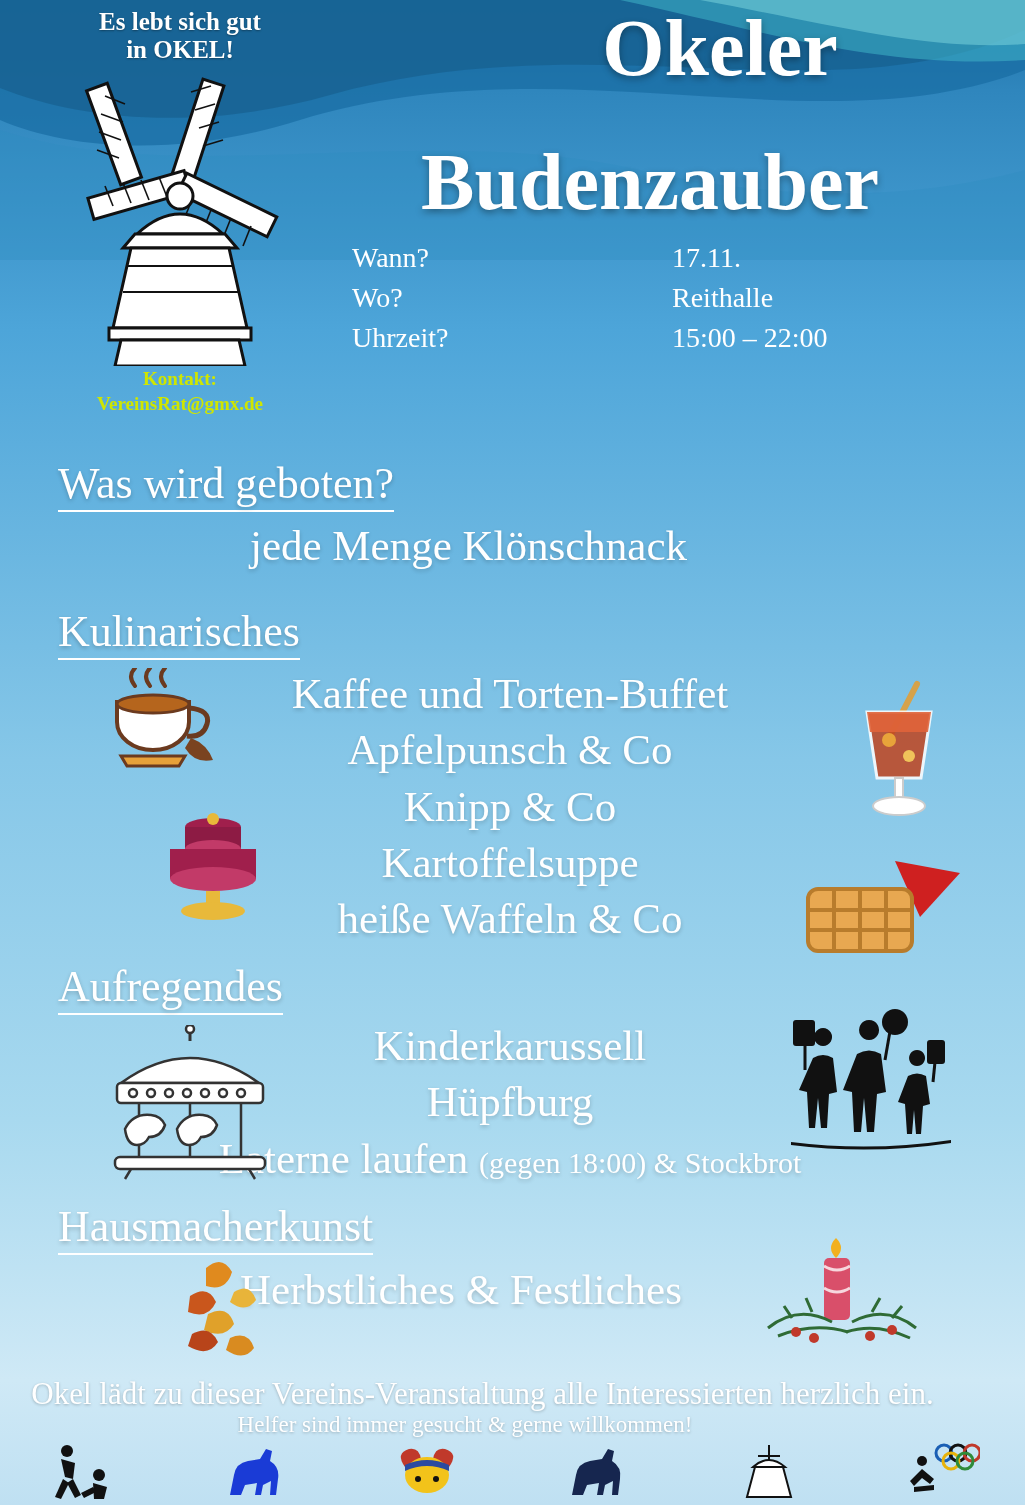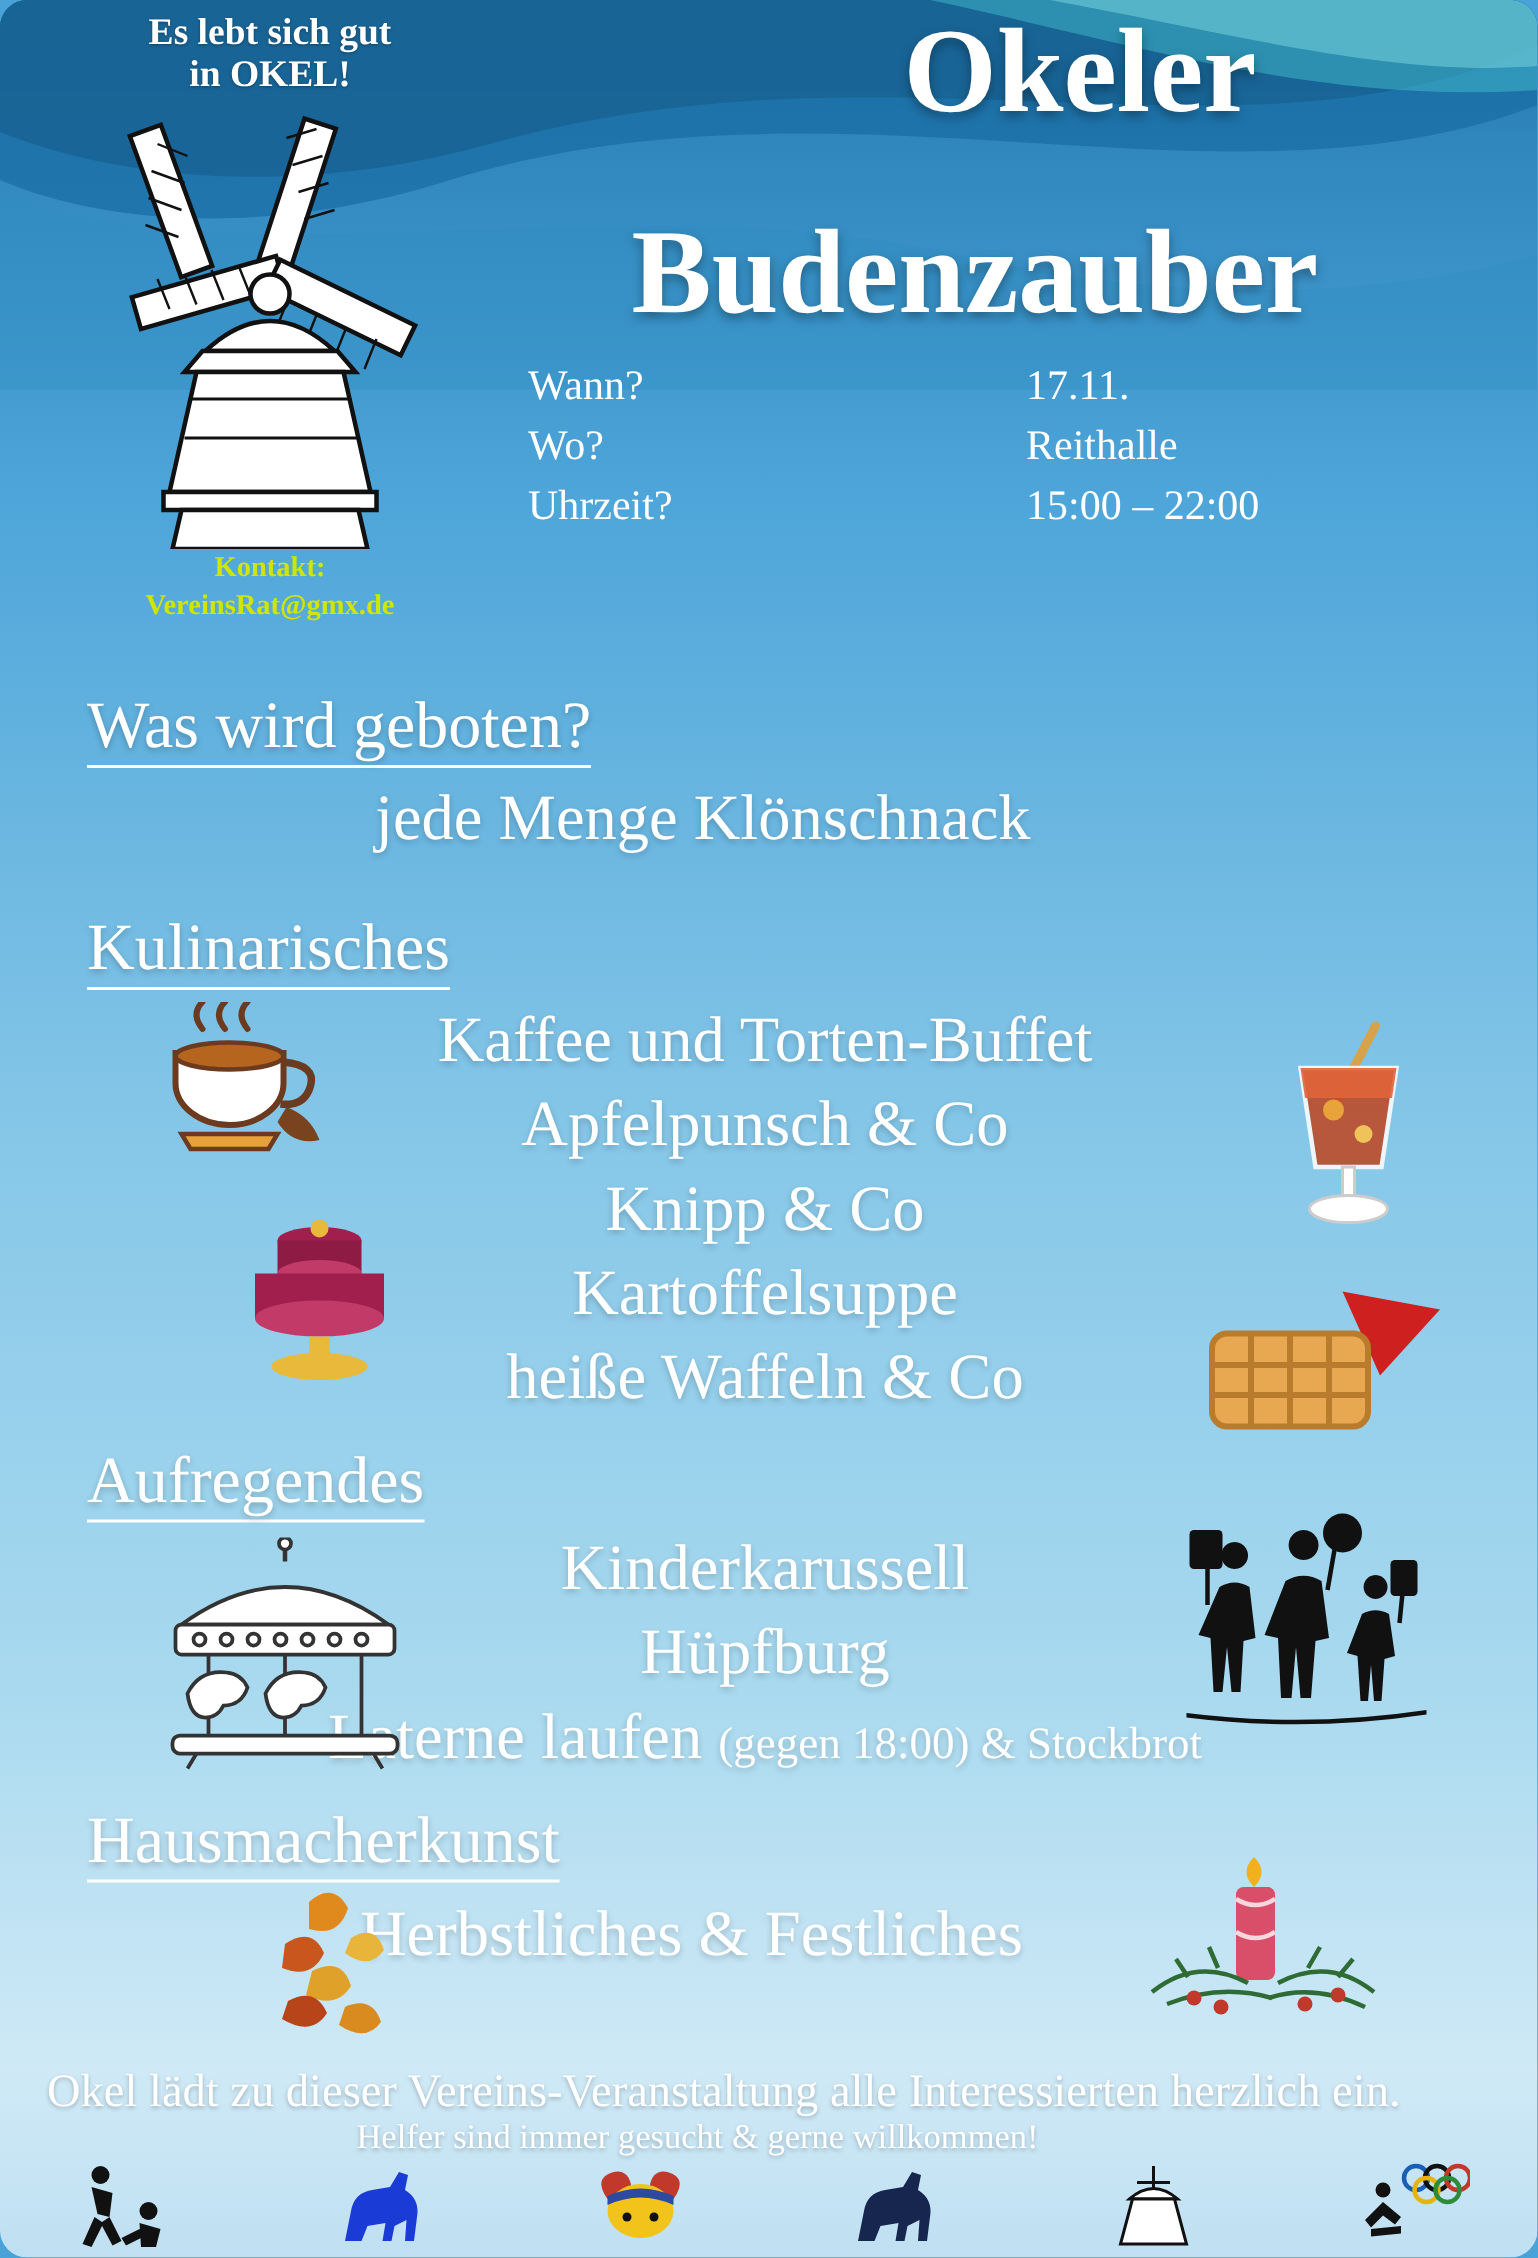--- a/index.html
+++ b/index.html
@@ -15,21 +15,20 @@
     overflow:hidden;
     background:
       linear-gradient(to bottom,
         #1d6fa5 0px,
         #2f86bd 90px,
         #4da5d9 330px,
         #86c7e8 760px,
         #a8d9ef 1120px,
         #cfe9f6 1380px,
         #bfe0f2 1505px);
-    border-radius: 18px;
   }
   
   .wave{position:absolute;top:0;left:0;width:1025px;height:260px;pointer-events:none;}
   
   .mill-block{position:absolute;left:40px;top:8px;width:280px;text-align:center;color:#fff;}
   .mill-slogan{font-size:25px;line-height:1.12;font-weight:700;text-shadow:0 1px 2px rgba(0,0,0,.35);}
   .mill-svg{display:block;margin:2px auto 0 auto;}
   .contact{color:#cfe600;font-size:19px;line-height:1.2;margin-top:2px;font-weight:700;}
   .title1{
     position:absolute;left:430px;top:8px;width:580px;
@@ -37,21 +36,21 @@
     text-align:center;text-shadow:0 3px 7px rgba(0,0,0,.35);
   }
   .title2{
     position:absolute;left:290px;top:142px;width:720px;
     font-size:80px;line-height:1;color:#ffffff;font-weight:700;
     text-align:center;text-shadow:0 3px 7px rgba(0,0,0,.35);
   }
   .facts{position:absolute;left:352px;top:238px;width:620px;color:#fff;font-size:28px;line-height:1.42;}
   .facts .row{display:flex;}
   .facts .q{width:320px;}
-  .facts .a{flex:1;margin-left:12px;}
+  .facts .a{flex:1;}
   
   .sec-head{
     position:absolute;color:#fff;font-size:44px;line-height:1;
     border-bottom:2px solid #fff;padding-bottom:4px;
     text-shadow:0 2px 4px rgba(0,0,0,.22);
   }
   .big-line{position:absolute;color:#fff;font-size:43px;line-height:1.3;text-shadow:0 2px 4px rgba(0,0,0,.2);}
   .center-col{position:absolute;left:120px;width:780px;text-align:center;color:#fff;font-size:43px;line-height:1.31;text-shadow:0 2px 4px rgba(0,0,0,.2);}
   .small-inline{font-size:30px;}
   .footer1{

